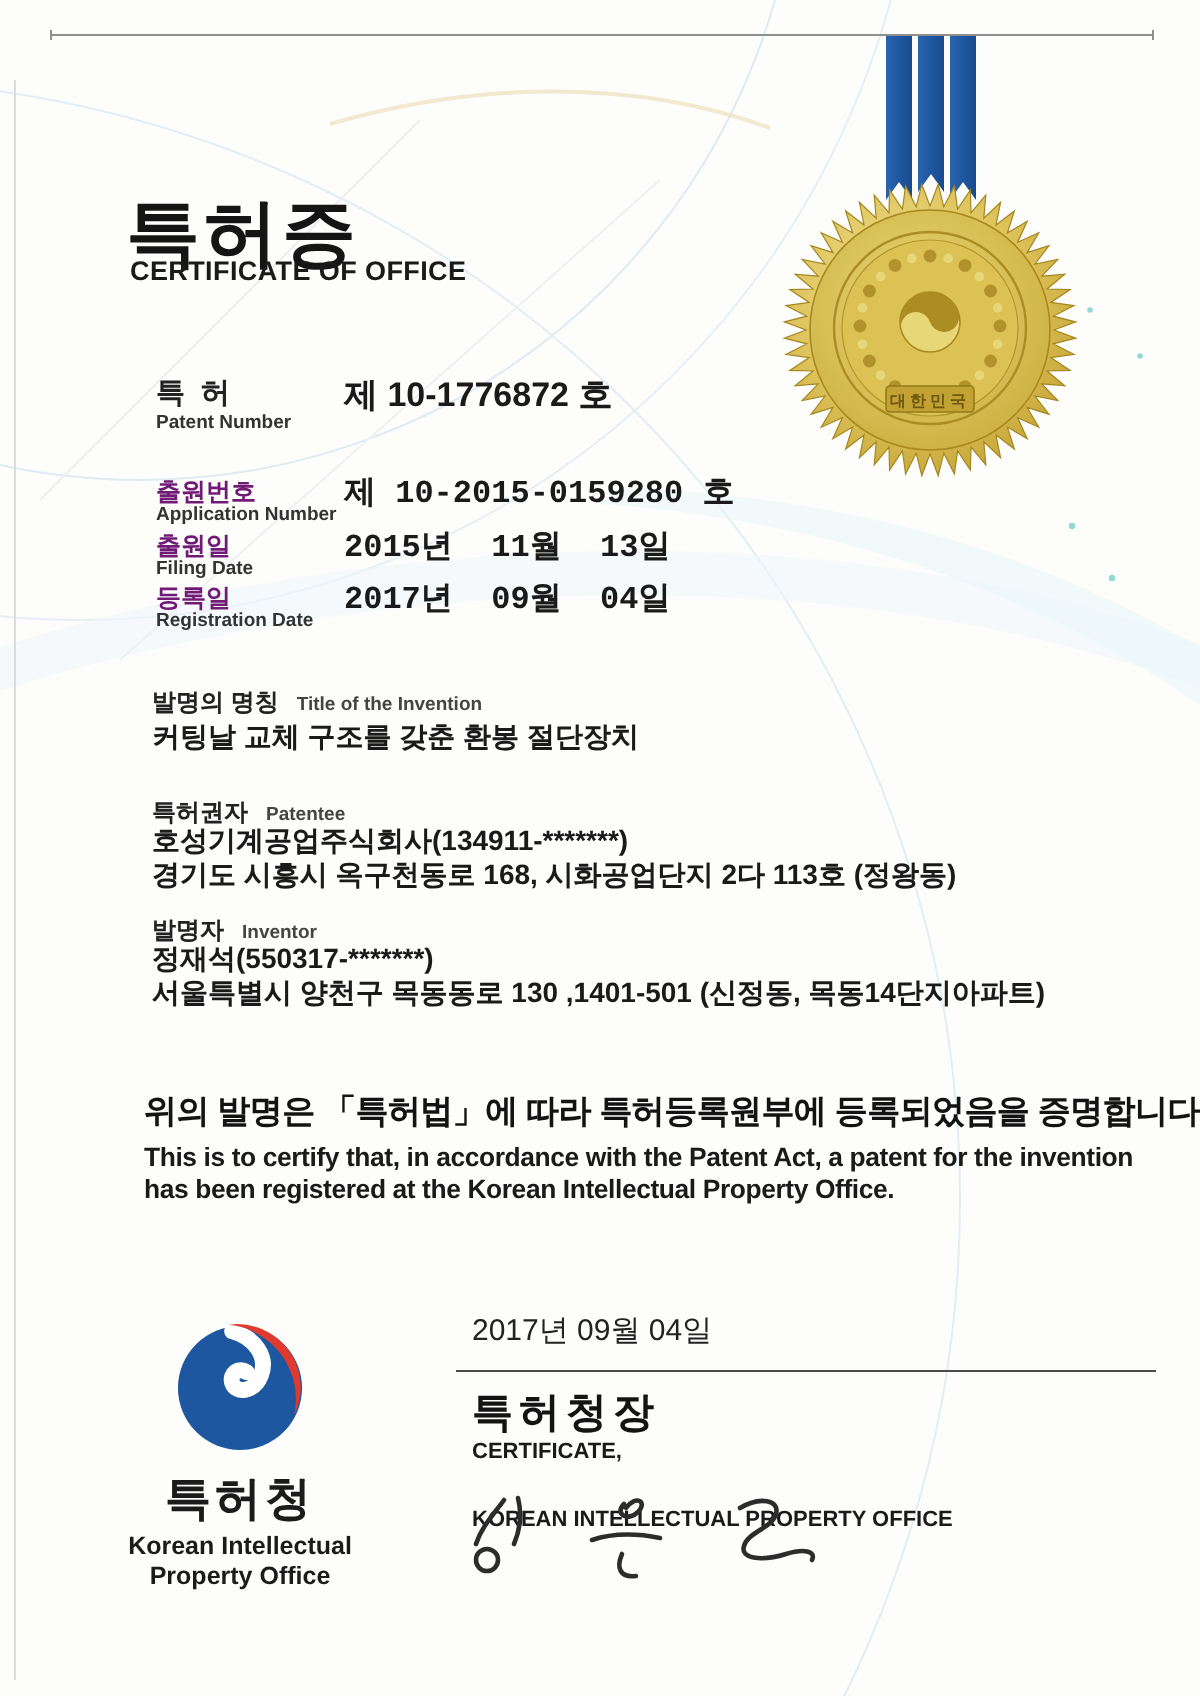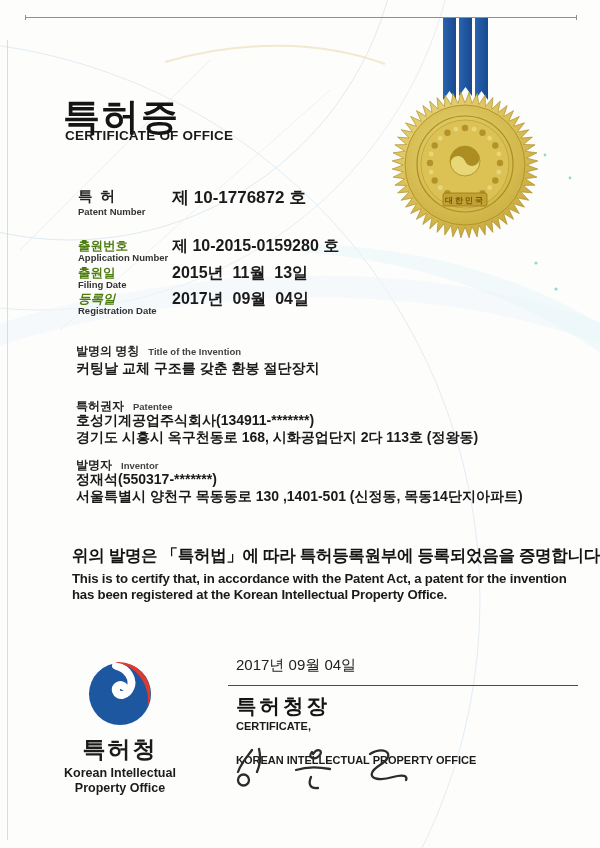--- a/index.html
+++ b/index.html
@@ -11,24 +11,24 @@
   }
   .abs{position:absolute;white-space:pre;}
   
   .topline{position:absolute;top:17px;left:25px;width:552px;height:1px;background:#8f8f8f;}
   .tick{position:absolute;width:1px;height:5px;background:#8f8f8f;top:15px;}
   .leftedge{position:absolute;left:7px;top:40px;width:1px;height:800px;background:#dcdcdc;}
   
   .title-ko{font-size:37px;font-weight:800;letter-spacing:2px;color:#151515;}
   .title-en{font-size:13.5px;font-weight:700;letter-spacing:.2px;color:#1a1a1a;}
   
-  .flabel{font-size:12.5px;font-weight:700;color:#4d7c0f;}
+  .flabel{font-size:12.5px;font-weight:700;color:#701a75;}
   .flabel-big{font-size:14.5px;font-weight:700;letter-spacing:2px;color:#222;}
   .fsub{font-size:9.5px;font-weight:600;color:#333;}
-  .fval{font-size:16px;font-weight:700;color:#1a1a1a;}
+  .fval{font-size:16px;font-weight:700;color:#1a1a1a;font-family:Liberation Mono, monospace;}
   .fval-big{font-size:17px;font-weight:700;color:#1a1a1a;}
   
   .seclabel{display:flex;align-items:baseline;gap:9px;}
   .seclabel .ko{font-size:12px;font-weight:700;color:#222;}
   .seclabel .en{font-size:9.5px;font-weight:600;color:#444;}
   .secval{font-size:14px;font-weight:700;color:#1a1a1a;}
   
   .stmt-ko{font-size:16.5px;font-weight:700;letter-spacing:-.3px;color:#131313;}
   .stmt-en{font-size:13.2px;font-weight:700;letter-spacing:-.2px;color:#1a1a1a;}
   
@@ -139,21 +139,21 @@
   <div class="abs fval-big" style="left:172px;top:186px;">제 10-1776872 호</div>
 
   <div class="abs flabel" style="left:78px;top:238px;">출원번호</div>
   <div class="abs fsub" style="left:78px;top:252px;">Application Number</div>
   <div class="abs fval" style="left:172px;top:236px;">제 10-2015-0159280 호</div>
 
   <div class="abs flabel" style="left:78px;top:265px;">출원일</div>
   <div class="abs fsub" style="left:78px;top:279px;">Filing Date</div>
   <div class="abs fval" style="left:172px;top:263px;">2015년  11월  13일</div>
 
-  <div class="abs flabel" style="left:78px;top:291px;font-style:italic;">등록일</div>
+  <div class="abs flabel" style="left:78px;top:291px;">등록일</div>
   <div class="abs fsub" style="left:78px;top:305px;">Registration Date</div>
   <div class="abs fval" style="left:172px;top:289px;">2017년  09월  04일</div>
 
   <div class="abs secval" style="left:76px;top:360px;">커팅날 교체 구조를 갖춘 환봉 절단장치</div>
   <div class="abs seclabel" style="left:76px;top:343px;">
     <span class="ko">발명의 명칭</span>
     <span class="en">Title of the Invention</span>
   </div>
 
   <div class="abs seclabel" style="left:76px;top:398px;">

